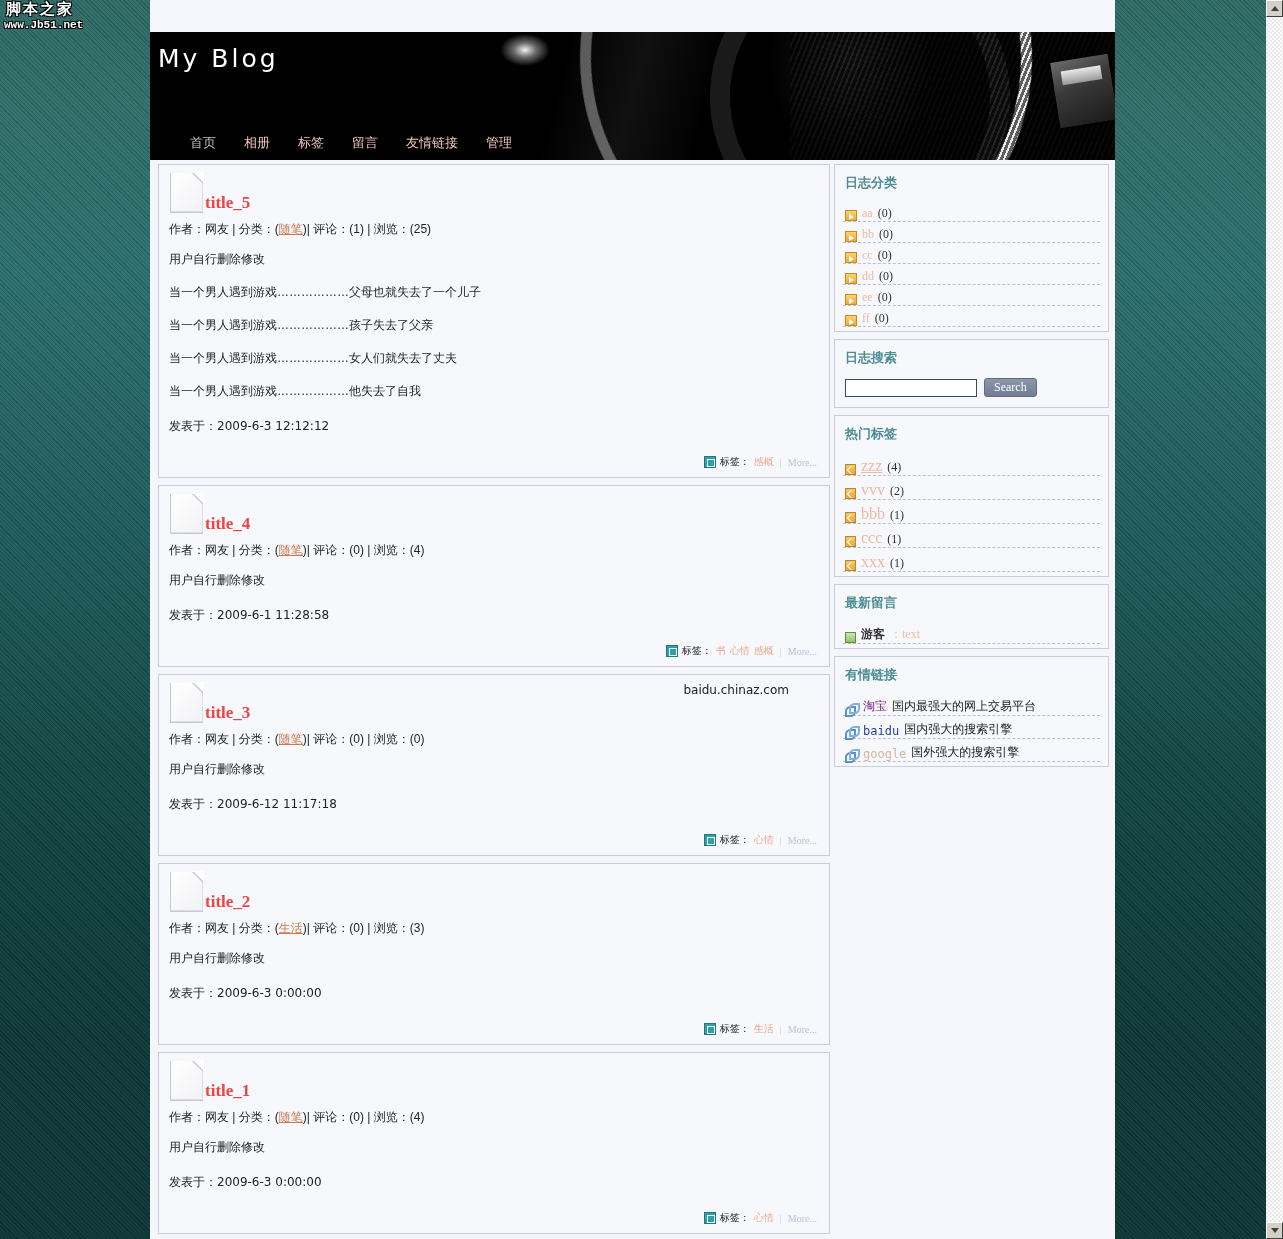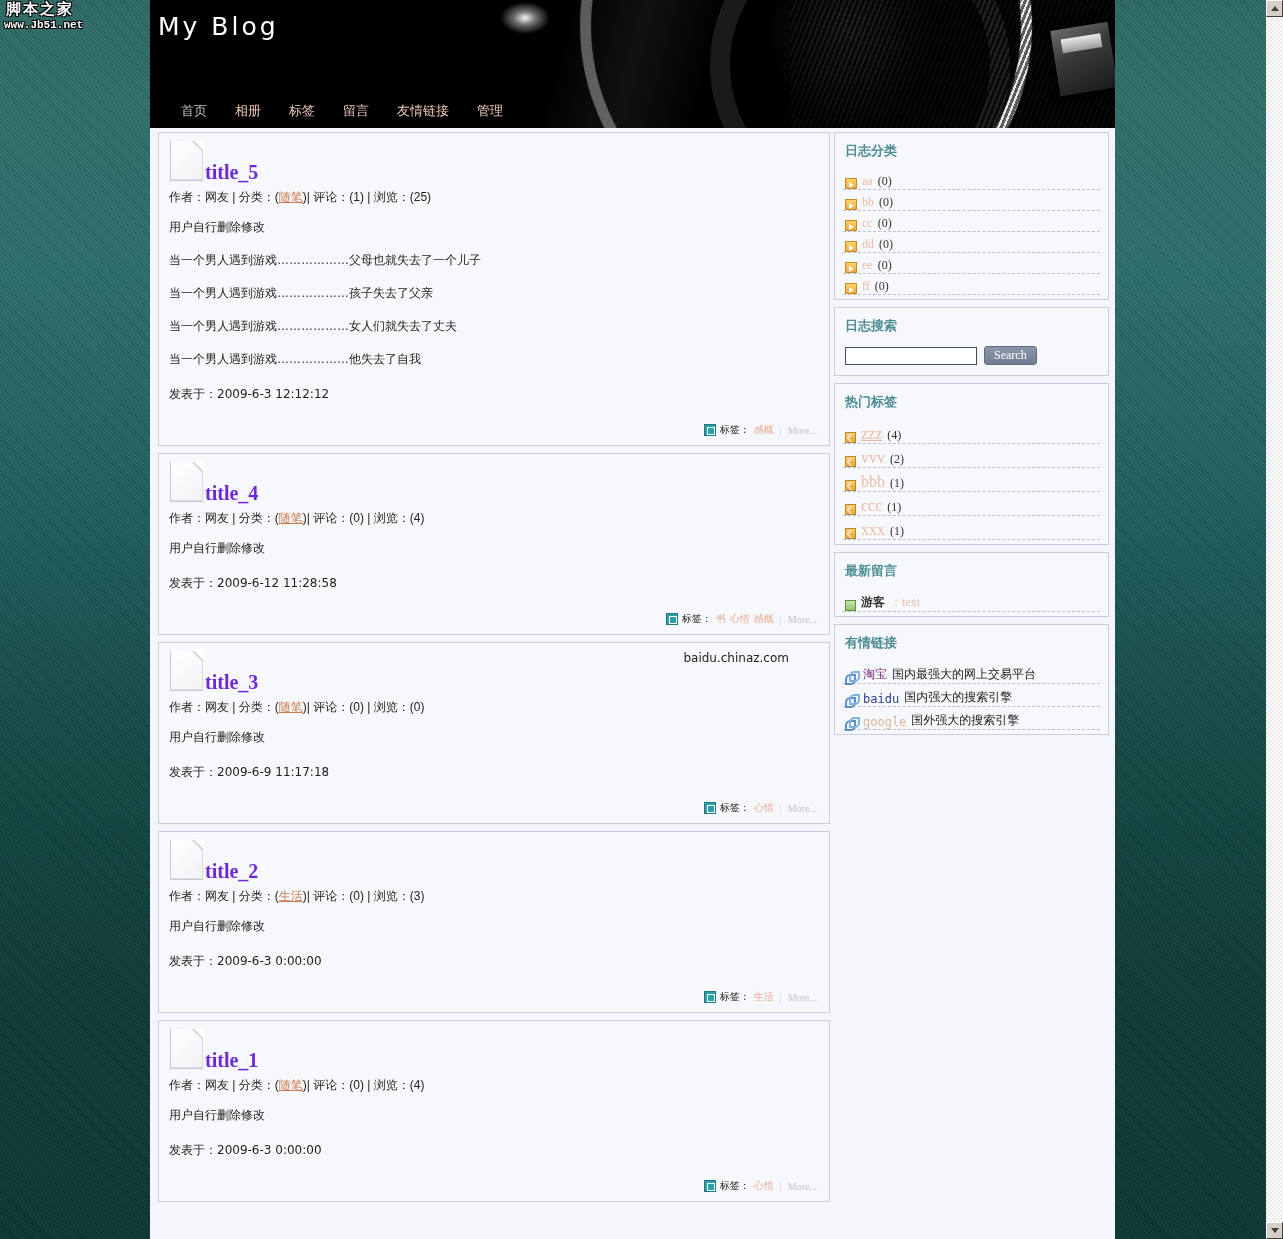--- a/index.html
+++ b/index.html
@@ -55,20 +55,21 @@
   
   #page {
     position:absolute; left:150px; top:0; width:965px; min-height:1239px;
     background:#f5f6fb;
   }
 
   
   #header {
     position:relative; width:965px; height:128px; overflow:hidden;
     background:#000;
+    margin-top:32px;
   }
   #header-art {
     position:absolute; inset:0;
     background:
       radial-gradient(ellipse 40px 26px at 375px 18px, rgba(255,255,255,0.95) 0%, rgba(210,210,210,0.5) 28%, rgba(0,0,0,0) 62%),
       radial-gradient(ellipse 120px 150px at 700px 30px, rgba(255,255,255,0.10) 0%, rgba(0,0,0,0) 70%),
       radial-gradient(circle at 840px -40px, rgba(255,255,255,0.9) 0 2px, rgba(0,0,0,0) 3px),
       linear-gradient(105deg, #000 0%, #000 42%, #111 50%, #000 58%, #000 100%);
   }
   
@@ -103,21 +104,21 @@
     position:absolute; left:640px; top:0px; width:330px; height:128px;
     background:
       repeating-linear-gradient(112deg, rgba(255,255,255,0.035) 0 2px, rgba(0,0,0,0.6) 2px 5px);
   }
   #blog-title {
     position:absolute; left:8px; top:12px; z-index:4;
     color:#ffffff; font-size:25px; letter-spacing:3px;
     font-family:"DejaVu Sans", sans-serif; font-weight:400;
   }
   #nav {
-    position:absolute; left:3px; bottom:8px; z-index:5;
+    position:absolute; left:12px; bottom:8px; z-index:5;
     padding-left:14px; display:flex; align-items:center;
   }
   #nav a {
     color:#f0c9bb; text-decoration:none; font-size:13px;
     padding:0 14px; line-height:18px;
     font-family:"DejaVu Sans","Liberation Sans",sans-serif;
   }
   #nav a:first-child { color:#bfbfbf; }
 
   
@@ -141,21 +142,21 @@
   .doc-icon:before {
     content:""; position:absolute; right:-1px; top:-1px;
     width:0;height:0;border-left:11px solid transparent;border-top:11px solid #ffffff;
     filter:drop-shadow(-1px 1px 0 #c8c8cf);
   }
   .doc-icon:after {
     content:""; position:absolute; left:0; right:0; top:-1px; height:1px; background:transparent;
   }
   .post-title {
     position:absolute; left:38px; top:22px;
-    color:#6d28d9; font-size:20px; font-weight:bold;
+    color:#ef4444; font-size:17px; font-weight:bold;
     font-family:"Liberation Serif", serif; text-decoration:none;text-align:right;
   }
   .meta { font-size:12px; color:#222; padding:2px 0 2px 2px; line-height:20px; }
   .meta .cat { color:#c97a4e; }
   .post-body { padding:2px 2px; }
   .post-body p { margin:0; padding:9px 0 9px 0; font-size:12px; color:#222; line-height:15px; }
   .posted { font-size:12px; color:#222; padding:8px 0 4px 2px; font-family:"DejaVu Sans",sans-serif;}
   .post-foot {
     text-align:right; font-size:10px; color:#555; padding:16px 4px 4px 0;
     display:flex; justify-content:flex-end; align-items:center; gap:4px;font-family:Liberation Serif, serif;
@@ -323,21 +324,21 @@
           <span>作者：</span><span>网友</span>
           <span>|</span>
           <span>分类：</span>(<a href="#" class="cat">随笔</a>)<span>|</span>
           <span>评论：</span><span>(0)</span>
           <span>|</span>
           <span>浏览：</span><span>(4)</span>
         </div>
         <div class="post-body">
           <p>用户自行删除修改</p>
         </div>
-        <div class="posted"><span>发表于：</span><span>2009-6-12 11:28:58</span></div>
+        <div class="posted"><span>发表于：</span><span>2009-6-1 11:28:58</span></div>
         <div class="post-foot">
           <span class="tag-icon"></span>
           <span class="lbl">标签：</span>
           <a href="#" class="tg">书</a>
           <a href="#" class="tg">心情</a>
           <a href="#" class="tg">感概</a>
           <span class="sep">|</span>
           <a href="#" class="more">More...</a>
         </div>
       </div>
@@ -352,21 +353,21 @@
           <span>作者：</span><span>网友</span>
           <span>|</span>
           <span>分类：</span>(<a href="#" class="cat">随笔</a>)<span>|</span>
           <span>评论：</span><span>(0)</span>
           <span>|</span>
           <span>浏览：</span><span>(0)</span>
         </div>
         <div class="post-body">
           <p>用户自行删除修改</p>
         </div>
-        <div class="posted"><span>发表于：</span><span>2009-6-9 11:17:18</span></div>
+        <div class="posted"><span>发表于：</span><span>2009-6-12 11:17:18</span></div>
         <div class="post-foot">
           <span class="tag-icon"></span>
           <span class="lbl">标签：</span>
           <a href="#" class="tg">心情</a>
           <span class="sep">|</span>
           <a href="#" class="more">More...</a>
         </div>
       </div>
 
       <div class="post">

